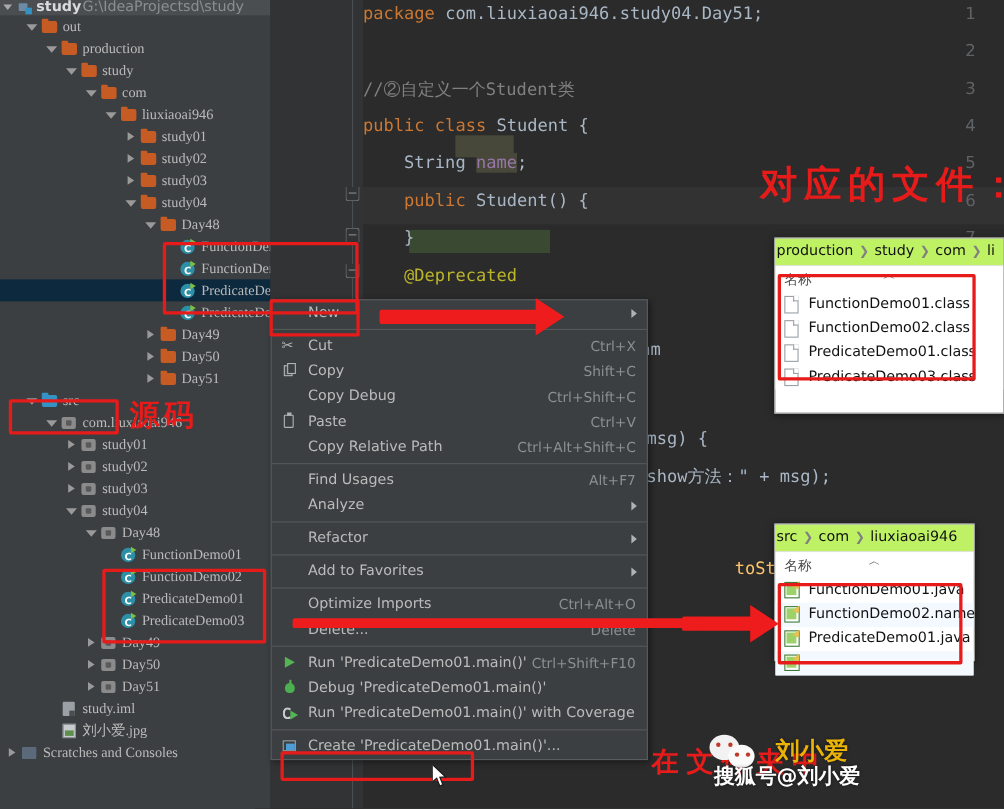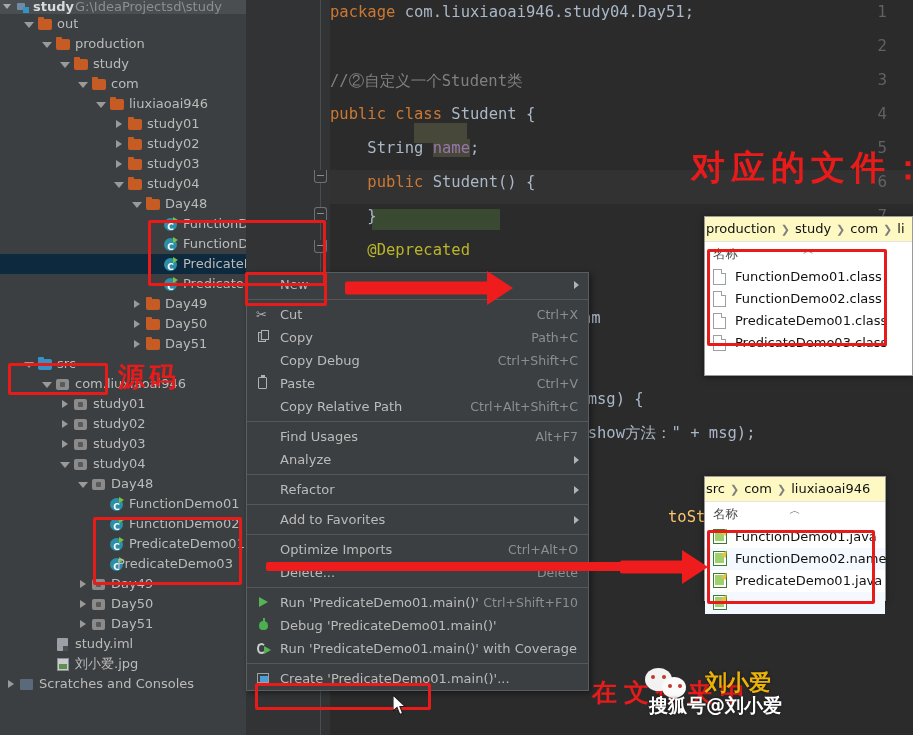--- a/index.html
+++ b/index.html
@@ -45,21 +45,21 @@
     position:absolute;width:10px;height:20px;
   }
   .tw i{position:absolute;display:block;}
   .tw.closed i{left:2px;top:6px;width:0;height:0;
     border-top:4px solid transparent;border-bottom:4px solid transparent;
     border-left:6px solid #9a9a9a;}
   .tw.open i{left:0px;top:8px;width:0;height:0;
     border-left:5px solid transparent;border-right:5px solid transparent;
     border-top:6px solid #9a9a9a;}
   .ti{position:absolute;width:15px;height:20px;}
-  .tlabel{position:absolute;white-space:nowrap;}
+  .tlabel{position:absolute;white-space:nowrap;font-family:Liberation Serif, serif;}
 
   
   .ic-folder{display:block;position:absolute;left:0;top:5px;width:14px;height:11px;
     background:#c75b24;border-radius:1px 2px 2px 2px;}
   .ic-folder:before{content:"";position:absolute;left:0;top:-2px;width:6px;height:3px;
     background:#c75b24;border-radius:1px 1px 0 0;}
   
   .ic-srcfolder{display:block;position:absolute;left:0;top:5px;width:14px;height:11px;
     background:#3592c4;border-radius:1px 2px 2px 2px;}
   .ic-srcfolder:before{content:"";position:absolute;left:0;top:-2px;width:6px;height:3px;
@@ -177,21 +177,21 @@
   .gi-create:after{content:"";position:absolute;left:3.5px;top:4.5px;width:8px;height:6px;
     background:#4b9ed6;}
 
   
   .explorer{
     position:absolute;background:#ffffff;border:1px solid #9a9a9a;
     box-sizing:border-box;box-shadow:0 1px 6px rgba(0,0,0,.5);z-index:40;
     font-family:"DejaVu Sans","Liberation Sans",sans-serif;
   }
   .exp-crumbbar{
-    position:relative;height:24px;background:#fef9c3;border-bottom:1px solid #e3e3e3;
+    position:relative;height:24px;background:#bef264;border-bottom:1px solid #e3e3e3;
     white-space:nowrap;overflow:hidden;
   }
   .crumb{display:inline-block;font-size:13px;color:#111111;line-height:24px;
     padding:0 1px;}
   .csep{display:inline-block;font-size:11px;color:#808080;line-height:24px;padding:0 4px;}
   .exp-colhdr{position:relative;height:24px;background:#ffffff;}
   .exp-colname{position:absolute;left:8px;top:4px;font-size:12.5px;color:#4a4a4a;}
   .exp-sortcaret{position:absolute;left:0;right:0;top:1px;text-align:center;
     font-size:11px;color:#5a5a5a;}
   .exp-list{position:relative;background:#ffffff;}
@@ -476,21 +476,21 @@
         <div class="trow">
           <span class="ti" style="left: 110px;">
             <span class="ic-class"></span>
           </span>
           <span class="tlabel" style="left: 129px;">PredicateDemo01</span>
         </div>
         <div class="trow">
           <span class="ti" style="left: 110px;">
             <span class="ic-class"></span>
           </span>
-          <span class="tlabel" style="left: 117px;">PredicateDemo03</span>
+          <span class="tlabel" style="left: 129px;">PredicateDemo03</span>
         </div>
         <div class="trow">
           <span class="tw closed" style="left: 78px;">
             <i></i>
           </span>
           <span class="ti" style="left: 92px;">
             <span class="ic-pkg"></span>
           </span>
           <span class="tlabel" style="left: 111px;">Day49</span>
         </div>
@@ -582,21 +582,21 @@
           <span class="gi-cut"></span>
         </span>
         <span class="mlabel">Cut</span>
         <span class="mshort">Ctrl+X</span>
       </div>
       <div class="mi">
         <span class="micon">
           <span class="gi-copy"></span>
         </span>
         <span class="mlabel">Copy</span>
-        <span class="mshort">Path+C</span>
+        <span class="mshort">Shift+C</span>
       </div>
       <div class="mi">
         <span class="mlabel">Copy Debug</span>
         <span class="mshort">Ctrl+Shift+C</span>
       </div>
       <div class="mi">
         <span class="micon">
           <span class="gi-paste"></span>
         </span>
         <span class="mlabel">Paste</span>

